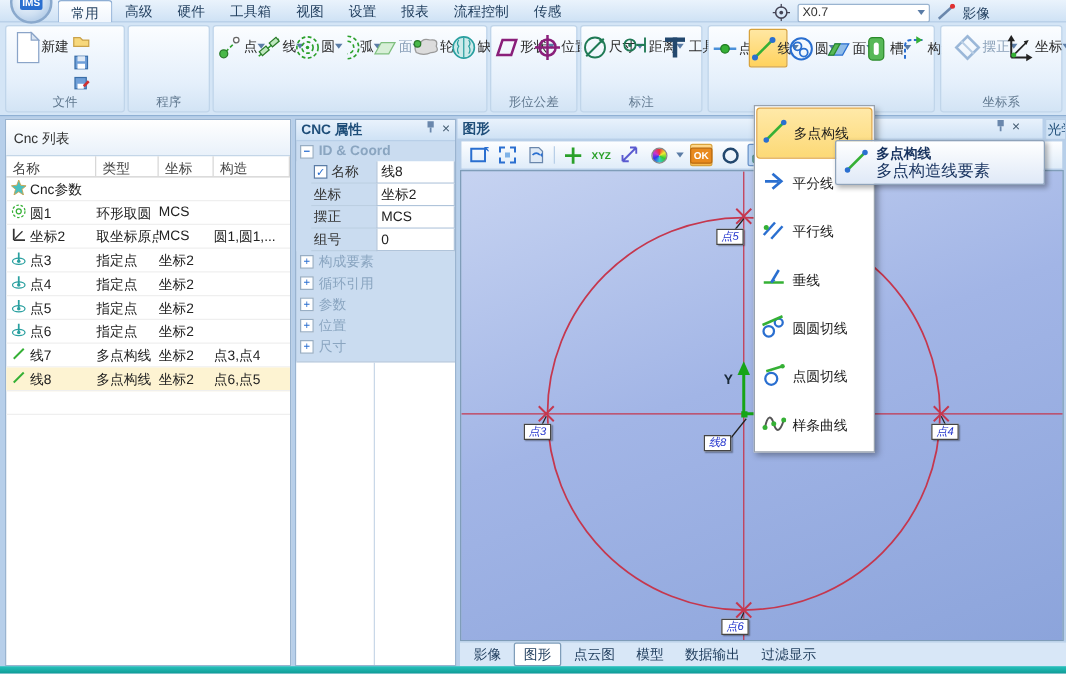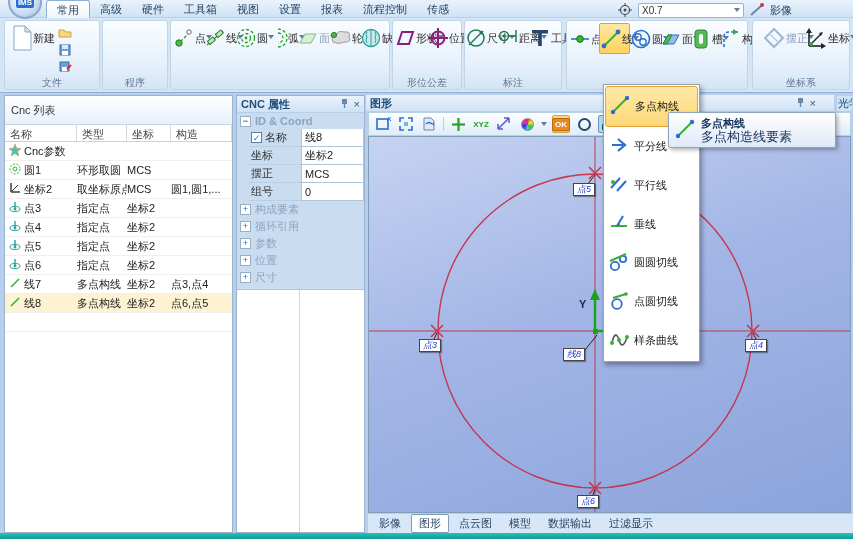--- a/index.html
+++ b/index.html
@@ -23,21 +23,21 @@
   .btnrow{display:flex;padding:2px 2px 0 2px}
   .rbtn{display:flex;flex-direction:row;align-items:center;padding-top:1px;color:#2b2b2b;cursor:default}
   .rbtn .ric{height:28px;display:flex;align-items:center;justify-content:center}
   .rbtn .lab{line-height:12px;white-space:nowrap;font-size:11px}
   .rbtn .lab.dis{color:#8aa0b8}
   .darr{width:0;height:0;border:3px solid transparent;border-top:4px solid #5a7ca6;margin-top:1px}
   .hl{background:linear-gradient(#ffe7a2,#ffd25e);border:1px solid #d8a33c;border-radius:2px}
   .smallstack{position:absolute;left:52px;top:4px;display:flex;flex-direction:column;gap:2px}
   .sbtn{width:16px;height:15px;display:flex;align-items:center;justify-content:center}
   
-  .panel-hdr{height:17px;background:linear-gradient(#e9f2fc,#cfe2f5);border-bottom:1px solid #b8cfe8;display:flex;align-items:center;padding:0 4px;color:#1f4e79;font-weight:bold;font-size:11px}
+  .panel-hdr{height:17px;background:linear-gradient(#e9f2fc,#cfe2f5);border-bottom:1px solid #b8cfe8;display:flex;align-items:flex-start;padding:0 4px;color:#1f4e79;font-weight:bold;font-size:11px}
   .hdr-tools{margin-left:auto;display:flex;align-items:center;gap:5px;color:#41596f;font-weight:normal}
   .left-panel{left:4px;top:95px;width:229px;height:438px;background:#fff;border:1px solid #9ab4d0}
   .lp-title{height:29px;background:linear-gradient(#ffffff,#e9f1fa);border-bottom:1px solid #c4d6e8;display:flex;align-items:center;padding-left:6px;color:#333}
   .thead{display:flex;height:17px;border-bottom:1px solid #d0d0d0;color:#444}
   .thead div{padding:2px 0 0 5px;border-right:1px solid #d8d8d8}
   .trow{display:flex;height:19px;align-items:center;border-bottom:1px solid #efefef}
   .trow.sel{background:#fdf3d2}
   .c1{width:72px;display:flex;align-items:center;gap:3px;padding-left:4px;overflow:hidden;white-space:nowrap}
   .c2{width:50px;overflow:hidden;white-space:nowrap}
   .c3{width:44px}

